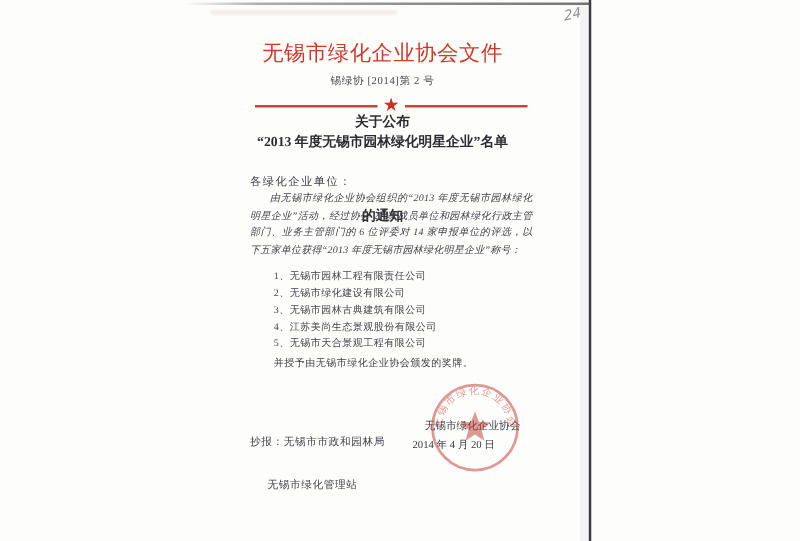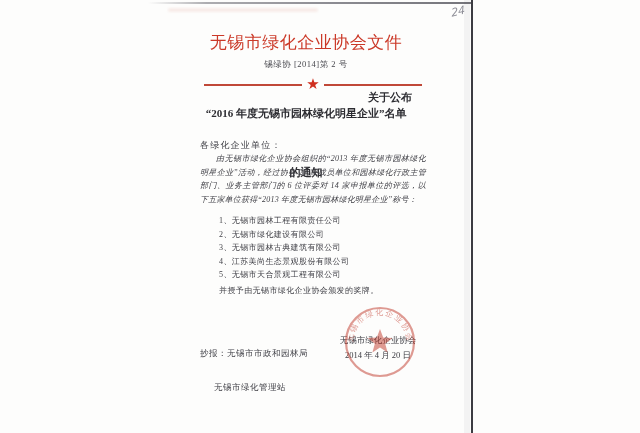--- a/index.html
+++ b/index.html
@@ -23,32 +23,32 @@
   .letterhead{left:170px;top:31px;width:272px;text-align:center;
     font-size:17px;font-weight:normal;letter-spacing:.5px;color:#cb3928;}
   .doc-number{left:200px;top:59px;width:212px;text-align:center;
     font-size:8.5px;color:#47474d;letter-spacing:.5px;}
   
   .divider{left:204px;top:78px;width:218px;height:13px;display:flex;align-items:center;}
   .divider .rule{flex:1;height:2px;background:#c04838;}
   .divider .star{font-size:15px;line-height:13px;color:#cf2f1f;padding:0 4px;
     font-family:"DejaVu Sans",sans-serif;}
   
-  .subject1{left:200px;top:90px;width:212px;text-align:right;font-size:11px;font-weight:bold;color:#2c2c31;}
+  .subject1{left:200px;top:90px;width:212px;text-align:center;font-size:11px;font-weight:bold;color:#2c2c31;}
   .subject2{left:178px;top:106px;width:256px;text-align:center;font-size:11px;font-weight:bold;color:#2c2c31;}
   .subject3{left:200px;top:122px;width:212px;text-align:center;font-size:11px;font-weight:bold;color:#2c2c31;margin-top:43px;}
   
   .salutation{left:200px;top:139px;width:226px;font-size:9px;letter-spacing:1.2px;}
   .body-par{left:200px;top:152px;width:226px;font-size:8px;line-height:13.6px;
     text-align:justify;text-indent:2em;letter-spacing:.2px;font-style:italic;}
   .winners{left:219px;top:214px;width:210px;font-size:8px;line-height:13.5px;letter-spacing:.4px;}
   .closing{left:219px;top:285px;width:210px;font-size:8px;letter-spacing:.4px;}
   
   .sig-org{left:330px;top:335px;width:96px;text-align:center;font-size:8.5px;color:#3a3a40;}
-  .sig-date{left:330px;top:350px;width:96px;text-align:center;font-size:8.5px;color:#3a3a40;}
+  .sig-date{left:330px;top:350px;width:96px;text-align:left;font-size:8.5px;color:#3a3a40;}
   .seal{left:341px;top:303px;width:78px;height:78px;opacity:.5;filter:blur(.3px);pointer-events:none;}
   
   .cc1{left:200px;top:348px;font-size:8.5px;letter-spacing:.5px;}
   .cc2{left:214px;top:382px;font-size:8.5px;letter-spacing:.5px;}
 </style>
 </head>
 <body>
 
 <div class="canvas">
 
@@ -61,21 +61,21 @@
   <div class="abs letterhead">无锡市绿化企业协会文件</div>
   <div class="abs doc-number">锡绿协 [2014]第 2 号</div>
 
   <div class="abs divider">
     <span class="rule"></span>
     <span class="star">★</span>
     <span class="rule"></span>
   </div>
 
   <div class="abs subject1">关于公布</div>
-  <div class="abs subject2">“2016 年度无锡市园林绿化明星企业”名单</div>
+  <div class="abs subject2">“2013 年度无锡市园林绿化明星企业”名单</div>
   <div class="abs subject3">的通知</div>
 
   <div class="abs salutation">各绿化企业单位：</div>
   <div class="abs body-par">由无锡市绿化企业协会组织的“2013 年度无锡市园林绿化明星企业”活动，经过协会 27 家成员单位和园林绿化行政主管部门、业务主管部门的 6 位评委对 14 家申报单位的评选，以下五家单位获得“2013 年度无锡市园林绿化明星企业”称号：</div>
 
   <div class="abs winners">
     <div>1、无锡市园林工程有限责任公司</div>
     <div>2、无锡市绿化建设有限公司</div>
     <div>3、无锡市园林古典建筑有限公司</div>
     <div>4、江苏美尚生态景观股份有限公司</div>

